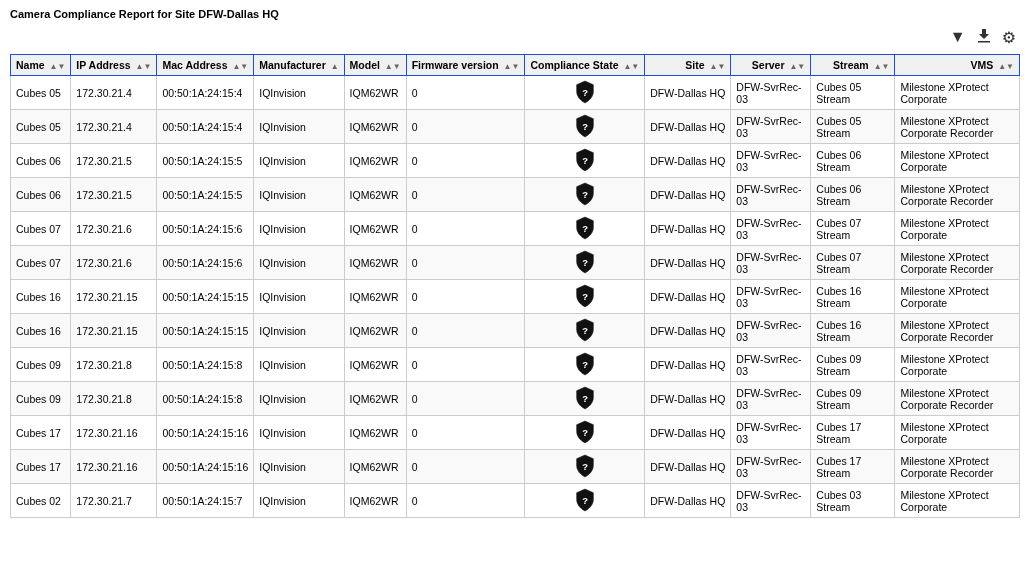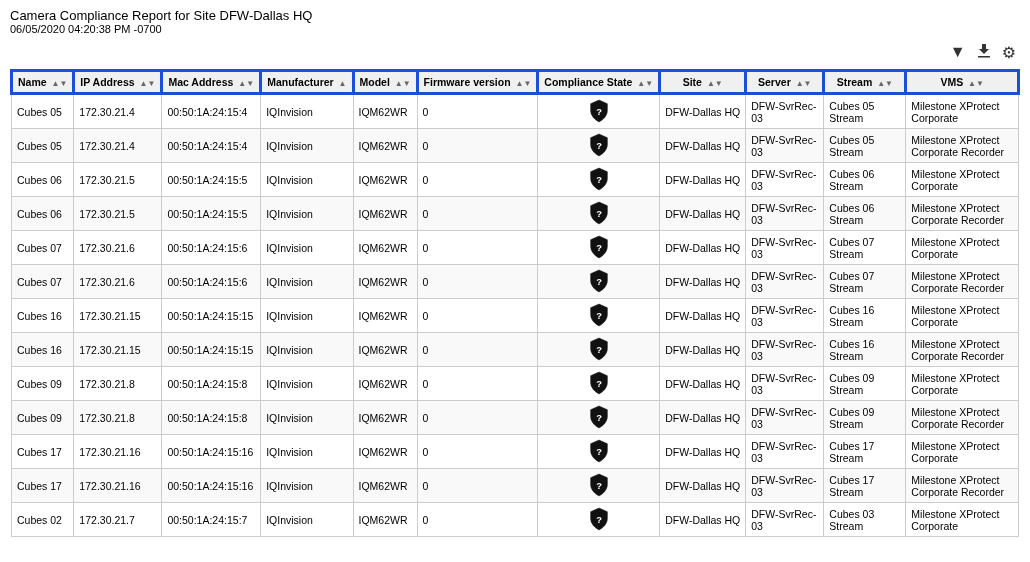--- a/index.html
+++ b/index.html
@@ -9,23 +9,23 @@
       background: #fff;
       color: #000;
     }
     .page-wrapper {
       width: 1030px;
       min-height: 562px;
       background: #fff;
       padding: 8px 10px;
     }
     .report-title {
-      font-size: 13px;
-      font-weight: normal;
-      margin-bottom: 0;
+      font-size: 11px;
+      font-weight: bold;
+      margin-bottom: 8px;
     }
     .report-date {
       font-size: 11px;
       margin-bottom: 8px;
     }
     .toolbar {
       display: flex;
       justify-content: flex-end;
       gap: 10px;
       margin-bottom: 6px;
@@ -41,23 +41,23 @@
     }
     table {
       width: 100%;
       border-collapse: collapse;
       font-size: 10.5px;
     }
     thead tr {
       background: #f0f0f0;
     }
     th {
-      border: 3px solid #1d4ed8;
+      border: 1px solid #1d4ed8;
       padding: 4px 5px;
-      text-align: center;
+      text-align: right;
       font-weight: bold;
       vertical-align: bottom;
       white-space: nowrap;
     }
     th .sort-arrow {
       font-size: 8px;
       color: #666;
       margin-left: 2px;
     }
     td {
@@ -86,21 +86,20 @@
     td.center {
       text-align: center;
     }
   </style>
 </head>
 <body>
 
 <div class="page-wrapper">
 
   <div class="report-title">Camera Compliance Report for Site DFW-Dallas HQ</div>
-  <div class="report-date">06/05/2020 04:20:38 PM -0700</div>
 
   <div class="toolbar">
     <span class="toolbar-icon" title="Filter">▼</span>
     <span class="toolbar-icon" title="Download">
       <svg width="16" height="16" viewBox="0 0 16 16" fill="none" xmlns="http://www.w3.org/2000/svg">
         <path d="M8 11L3 6h3V1h4v5h3L8 11z" fill="#333"></path>
         <rect x="2" y="13" width="12" height="1.5" fill="#333"></rect>
       </svg>
     </span>
     <span class="toolbar-icon" title="Settings">⚙</span>

